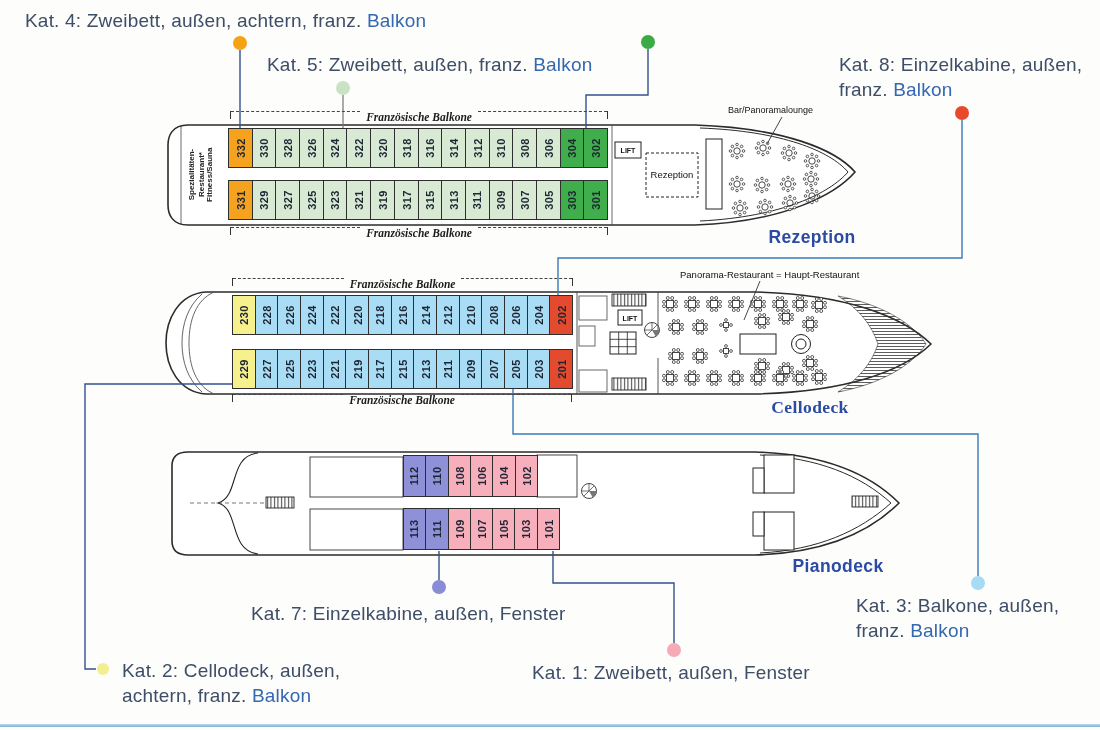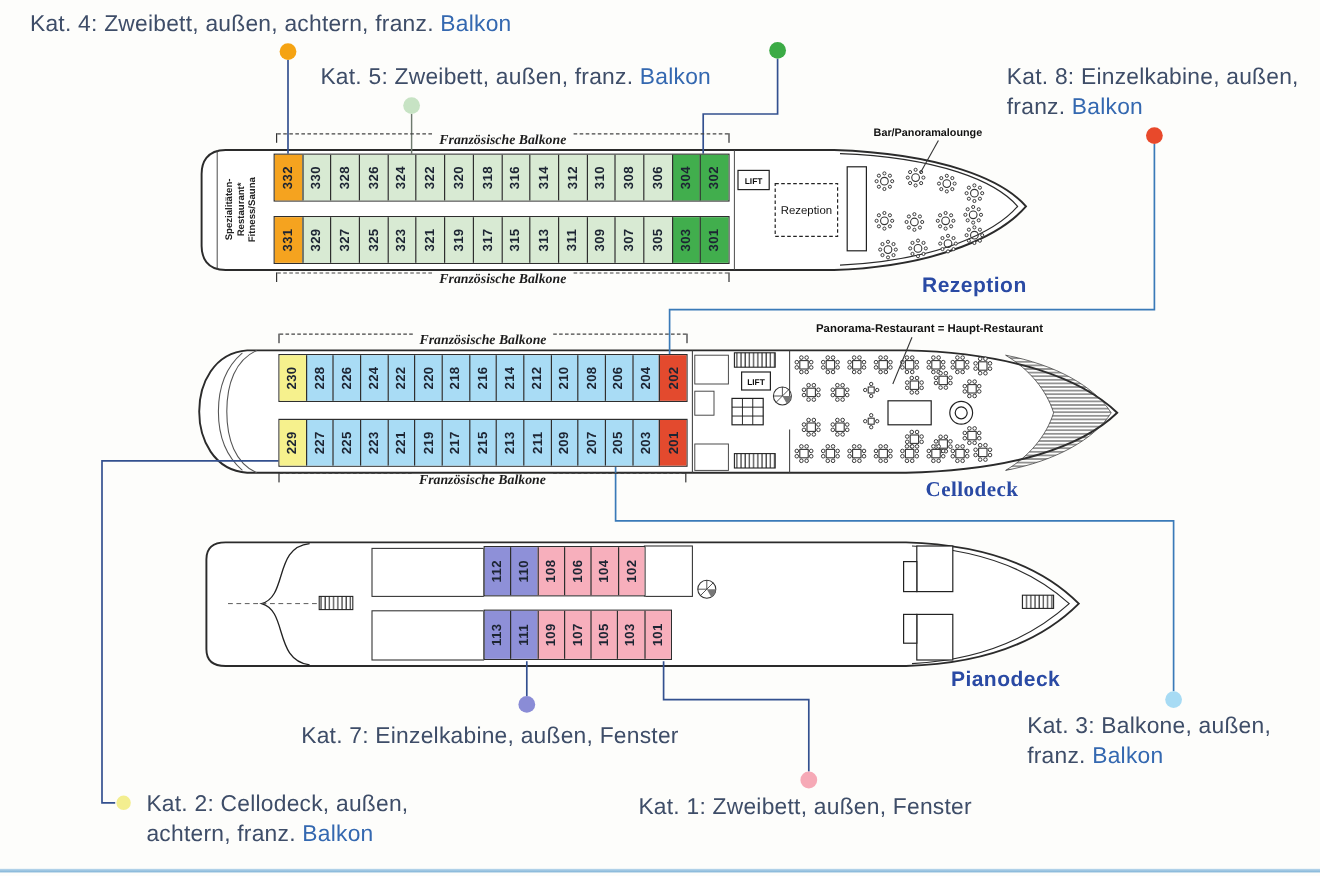--- a/index.html
+++ b/index.html
@@ -16,21 +16,21 @@
   .cat-label .accent{color:var(--accent-color,#3468B0);}
 
   .deck-name{position:absolute;z-index:3;width:150px;text-align:center;font-size:17.5px;font-weight:600;color:var(--deck-color,#2A4AA4);letter-spacing:.4px;}
 
   .bracket{position:absolute;z-index:3;display:flex;height:10px;}
   .bracket .tick{width:1px;height:8px;background:#333;}
   .bracket .bline{flex:1;border-top:1px dashed #444;height:0;}
   .bracket .blabel{padding:0 6px;font-family:"Liberation Serif",serif;font-style:italic;font-weight:600;font-size:11.5px;color:#1c1c1c;white-space:nowrap;}
 
   .vlabel{position:absolute;z-index:3;transform:rotate(-90deg);font-weight:700;font-size:8px;line-height:9.5px;color:#222;text-align:center;white-space:pre-line;}
-  .small-label{position:absolute;z-index:3;font-weight:700;font-size:9px;color:#111;white-space:nowrap;}
+  .small-label{position:absolute;z-index:3;font-weight:400;font-size:9px;color:#111;white-space:nowrap;}
 
   #page-edge{position:absolute;left:0;top:724px;width:1100px;height:3px;z-index:4;background:linear-gradient(to bottom,#bcd8ec,#7eb2d6);}
 </style>
 </head>
 <body>
 
 <div id="stage" style="--text-color: #3E4D68; --accent-color: #3468B0; --deck-color: #2A4AA4; background: rgb(253, 253, 251);">
 
   <svg id="plan-svg" width="1100" height="730" viewBox="0 0 1100 730">
     <defs>

